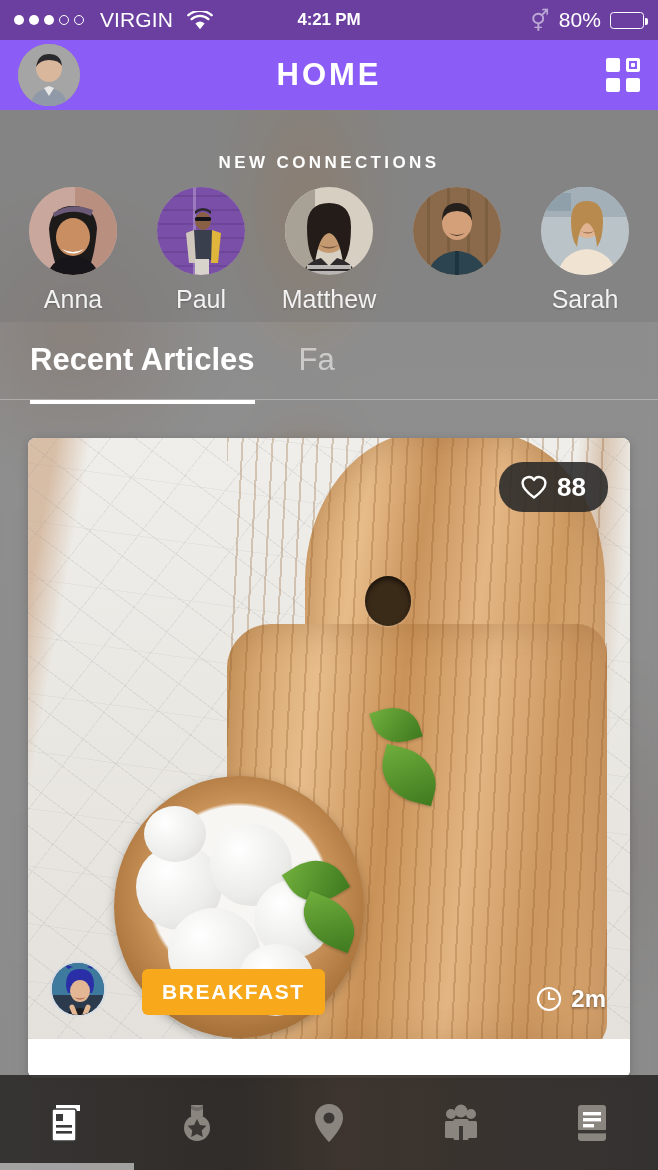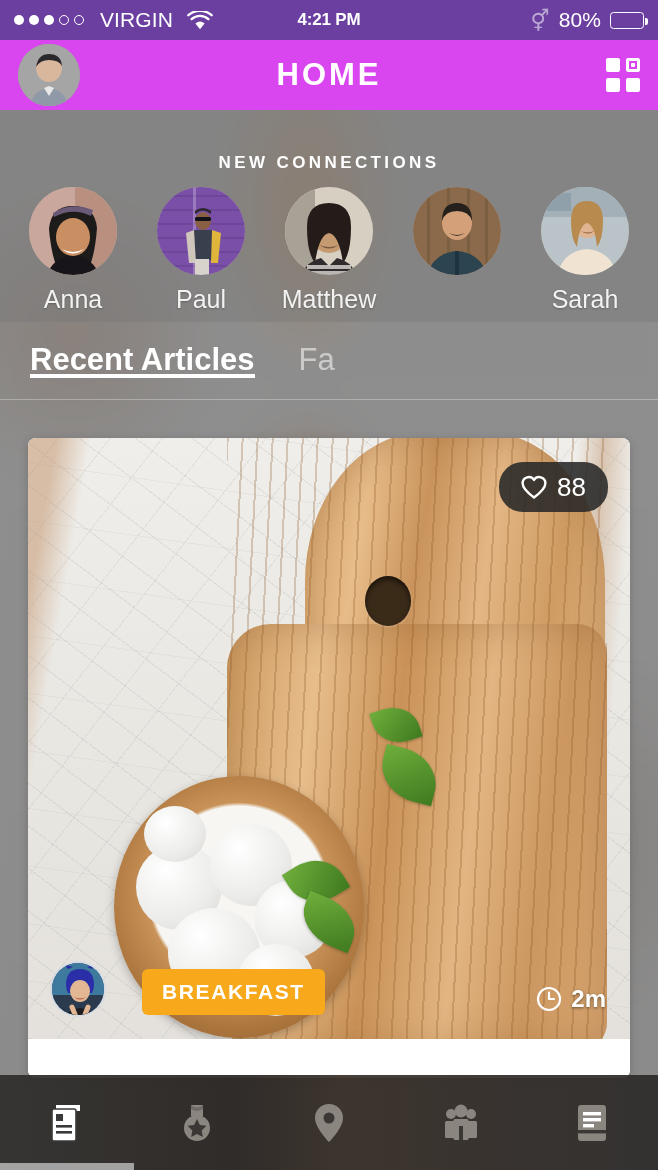--- a/index.html
+++ b/index.html
@@ -42,21 +42,21 @@
   .sb-right{ display:flex; align-items:center; justify-content:flex-end; gap:9px; padding-right:14px; flex:1; }
   .bt{ opacity:.55; font-size:21px; line-height:1; }
   .batt-pct{ font-size:21px; }
   .batt{ width:34px; height:17px; border:1.6px solid #fff; border-radius:3.5px; position:relative; padding:2px; }
   .batt::after{ content:""; position:absolute; right:-5px; top:5px; width:3px; height:7px; background:#fff; border-radius:0 2px 2px 0;}
   .batt-fill{ height:100%; background:#fff; border-radius:1.5px; }
 
   
   #navbar{
     position:absolute; top:40px; left:0; right:0; height:70px;
-    background:#d946ef; z-index:40;
+    background:#8b5cf6; z-index:40;
     display:flex; align-items:center; justify-content:space-between;
     padding:0 18px;
   }
   #nav-avatar{
     width:62px; height:62px; border-radius:50%; overflow:hidden; flex:0 0 auto;
     background:#9a9a9a; position:relative;
   }
   #nav-title{
     color:#fff; font-size:31px; font-weight:bold; letter-spacing:3px;
     position:absolute; left:0; right:0; text-align:center; pointer-events:none;
@@ -91,21 +91,21 @@
     color:#f2f2f2; font-size:25px; margin-top:10px; font-weight:400;
     text-shadow:0 1px 2px rgba(0,0,0,.25);
   }
 
   
   #tabs{
     position:absolute; top:322px; left:0; right:0; height:100px; z-index:20;
     overflow:hidden;
   }
   #tabs-row{ display:flex; align-items:flex-start; padding:20px 0 0 30px; gap:44px; white-space:nowrap;}
-  .tab{ position:relative; }
+  .tab{ position:relative; padding-bottom:26px; }
   .tab-label{ font-size:31px; color:rgba(255,255,255,.55); font-weight:400; }
   .tab.active .tab-label{ color:#fff; font-weight:bold; }
   .tab-rule{ position:absolute; left:0; right:0; bottom:0; height:1px; background:rgba(255,255,255,.35);}
   .tab.active .tab-rule{ height:4px; background:#fff; }
   #tabs-baseline{ position:absolute; left:0; right:0; bottom:22px; height:1px; background:rgba(255,255,255,.30); }
 
   
   #card{
     position:absolute; left:28px; top:438px; width:602px; height:640px;
     border-radius:8px; overflow:hidden; z-index:15;
@@ -156,21 +156,21 @@
   }
   .ball{ position:absolute; border-radius:50%; background:radial-gradient(circle at 35% 30%,#ffffff,#ececea 60%,#d8d6d2); }
   .leaf{
     position:absolute; background:linear-gradient(145deg,#6fae3c,#3f7a1f);
     border-radius:0 70% 0 70%; z-index:6; box-shadow:0 1px 3px rgba(0,0,0,.25);
   }
   #like-badge{
     position:absolute; right:22px; top:24px; z-index:10;
     background:rgba(40,40,40,.88); color:#fff; border-radius:24px;
     height:50px; padding:0 22px; display:flex; align-items:center; gap:10px;
-    font-size:26px; font-weight:normal;
+    font-size:26px; font-weight:bold;
   }
   .heart-ico{ width:26px; height:24px; display:block; }
   #poster-avatar{
     position:absolute; left:22px; bottom:22px; width:56px; height:56px; border-radius:50%;
     overflow:hidden; z-index:10; border:2px solid rgba(255,255,255,.8); background:#3b4f73;
   }
   #cat-badge{
     position:absolute; left:114px; bottom:24px; z-index:10;
     background:#f7a81b; color:#fff; border-radius:6px; height:46px;
     padding:0 20px; display:flex; align-items:center;

